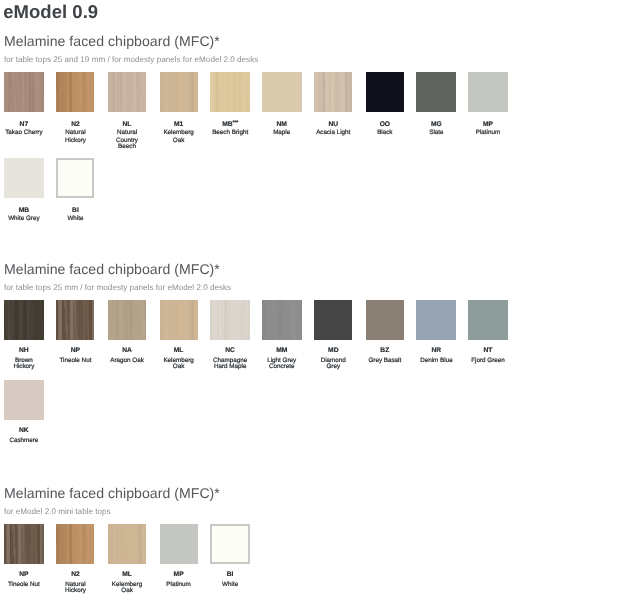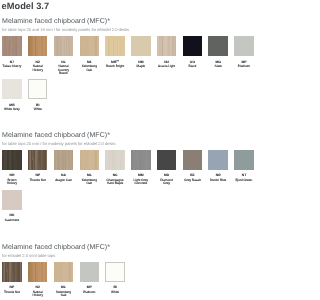--- a/index.html
+++ b/index.html
@@ -17,21 +17,21 @@
   .grain{position:absolute;inset:0;}
   .code sup{font-size:2.6px;vertical-align:0.9px;letter-spacing:-0.1px;}
   .lab{margin-top:2.4px;text-align:center;width:19.9px;margin-left:-0.2px;}
   .code{font-size:3.35px;color:#23282c;line-height:6.2px;font-weight:700;-webkit-text-stroke:0.08px #23282c;}
   .name{font-size:3.15px;color:#23282c;line-height:3.72px;font-weight:400;-webkit-text-stroke:0.1px #23282c;}
 </style>
 </head>
 <body>
 
 <div class="page">
-  <div class="page-title">eModel 3.7</div>
+  <div class="page-title">eModel 0.9</div>
   <div id="sections">
       <div class="section" style="top: 0px;">
         <div class="sec-head" style="top:18px">Melamine faced chipboard (MFC)*</div>
         <div class="sec-sub" style="top:26.8px">for table tops 25 and 19 mm / for modesty panels for eModel 2.0 desks</div>
         <div class="cell" style="left:2.20px;top:36.20px">
           <div class="sw" style="background:#a98c7b">
             <div class="grain" style="background-image:linear-gradient(90deg,rgba(255,255,255,0.034) 0.00px,rgba(255,255,255,0.034) 0.94px,rgba(255,255,255,0.018) 0.94px,rgba(255,255,255,0.018) 1.95px,rgba(0,0,0,0.041) 1.95px,rgba(0,0,0,0.041) 2.57px,rgba(0,0,0,0.044) 2.57px,rgba(0,0,0,0.044) 3.08px,rgba(255,255,255,0.003) 3.08px,rgba(255,255,255,0.003) 3.59px,rgba(255,255,255,0.009) 3.59px,rgba(255,255,255,0.009) 5.17px,rgba(255,255,255,0.003) 5.17px,rgba(255,255,255,0.003) 6.35px,rgba(0,0,0,0.005) 6.35px,rgba(0,0,0,0.005) 7.38px,rgba(0,0,0,0.037) 7.38px,rgba(0,0,0,0.037) 8.01px,rgba(255,255,255,0.007) 8.01px,rgba(255,255,255,0.007) 8.94px,rgba(255,255,255,0.05) 8.94px,rgba(255,255,255,0.05) 9.96px,rgba(0,0,0,0) 9.96px,rgba(0,0,0,0) 10.91px,rgba(255,255,255,0.029) 10.91px,rgba(255,255,255,0.029) 12.51px,rgba(0,0,0,0.045) 12.51px,rgba(0,0,0,0.045) 13.29px,rgba(0,0,0,0.004) 13.29px,rgba(0,0,0,0.004) 14.04px,rgba(0,0,0,0.034) 14.04px,rgba(0,0,0,0.034) 15.46px,rgba(255,255,255,0.023) 15.46px,rgba(255,255,255,0.023) 17.01px,rgba(0,0,0,0) 17.01px,rgba(0,0,0,0) 18.50px,rgba(0,0,0,0.043) 18.50px,rgba(0,0,0,0.043) 20.08px,rgba(0,0,0,0.021) 20.08px,rgba(0,0,0,0.021) 21.41px,rgba(0,0,0,0.055) 21.41px,rgba(0,0,0,0.055) 21.91px,rgba(0,0,0,0.013) 21.91px,rgba(0,0,0,0.013) 22.45px),linear-gradient(87.5deg,rgba(0,0,0,0.004) 0.00px,rgba(0,0,0,0.004) 0.75px,rgba(0,0,0,0.012) 0.75px,rgba(0,0,0,0.012) 2.34px,rgba(255,255,255,0.02) 2.34px,rgba(255,255,255,0.02) 3.25px,rgba(0,0,0,0.022) 3.25px,rgba(0,0,0,0.022) 4.02px,rgba(0,0,0,0.033) 4.02px,rgba(0,0,0,0.033) 4.97px,rgba(255,255,255,0.007) 4.97px,rgba(255,255,255,0.007) 6.09px,rgba(0,0,0,0.018) 6.09px,rgba(0,0,0,0.018) 7.04px,rgba(255,255,255,0.023) 7.04px,rgba(255,255,255,0.023) 7.78px,rgba(0,0,0,0.003) 7.78px,rgba(0,0,0,0.003) 8.73px,rgba(0,0,0,0.018) 8.73px,rgba(0,0,0,0.018) 9.84px,rgba(255,255,255,0.001) 9.84px,rgba(255,255,255,0.001) 10.57px,rgba(0,0,0,0.028) 10.57px,rgba(0,0,0,0.028) 11.81px,rgba(0,0,0,0.033) 11.81px,rgba(0,0,0,0.033) 14.13px,rgba(0,0,0,0.019) 14.13px,rgba(0,0,0,0.019) 15.03px,rgba(255,255,255,0) 15.03px,rgba(255,255,255,0) 17.26px,rgba(255,255,255,0.013) 17.26px,rgba(255,255,255,0.013) 19.18px,rgba(255,255,255,0.021) 19.18px,rgba(255,255,255,0.021) 20.10px,rgba(0,0,0,0.019) 20.10px,rgba(0,0,0,0.019) 21.44px,rgba(255,255,255,0.002) 21.44px,rgba(255,255,255,0.002) 22.07px,rgba(255,255,255,0.032) 22.07px,rgba(255,255,255,0.032) 23.10px,rgba(0,0,0,0.015) 23.10px,rgba(0,0,0,0.015) 24.76px,rgba(0,0,0,0.029) 24.76px,rgba(0,0,0,0.029) 25.45px,rgba(255,255,255,0.012) 25.45px,rgba(255,255,255,0.012) 27.04px,rgba(0,0,0,0.011) 27.04px,rgba(0,0,0,0.011) 29.29px,rgba(0,0,0,0.007) 29.29px,rgba(0,0,0,0.007) 29.88px,rgba(0,0,0,0.002) 29.88px,rgba(0,0,0,0.002) 30.76px)"></div>
           </div>
           <div class="lab">
             <div class="code">N7</div>

